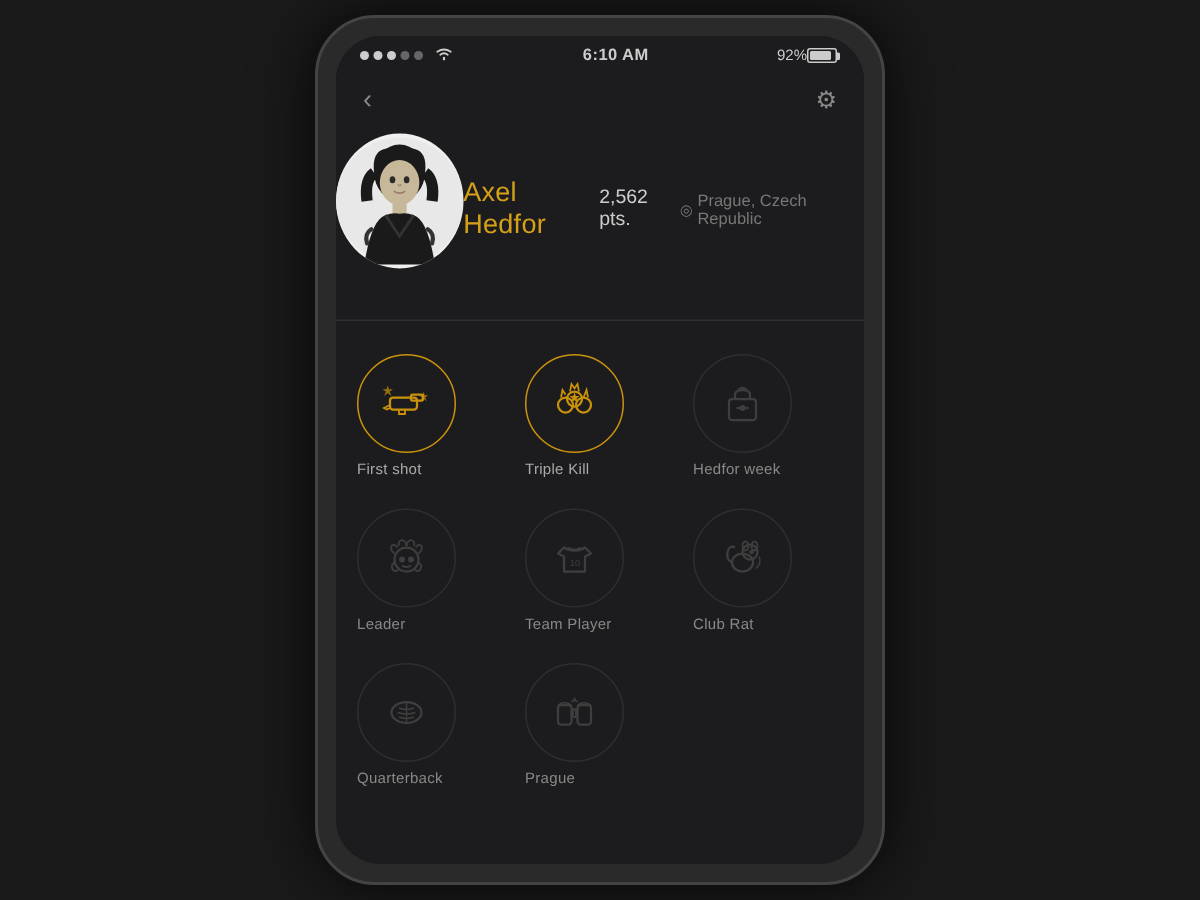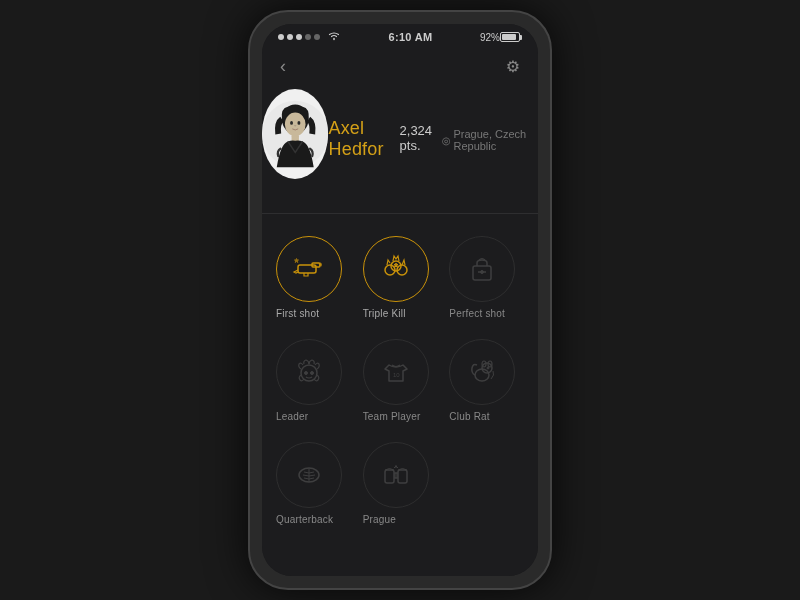--- a/index.html
+++ b/index.html
@@ -7,21 +7,21 @@
       width: 800px;
       height: 600px;
       background: #1a1a1a;
       display: flex;
       align-items: center;
       justify-content: center;
       font-family: -apple-system, 'Helvetica Neue', Arial, sans-serif;
     }
 
     .phone-outer {
-      width: 304px;
+      width: 380px;
       height: 580px;
       background: #2a2a2a;
       border-radius: 40px;
       border: 2px solid #444;
       padding: 12px;
       position: relative;
       box-shadow: 0 0 40px rgba(0,0,0,0.8);
     }
 
     .phone-inner {
@@ -316,21 +316,21 @@
             <path d="M20 90 Q25 58 35 55 Q40 53 45 54 Q50 53 55 55 Q65 58 70 90 Z" fill="#1a1a1a"></path>
 
             <path d="M35 55 L45 70 L55 55" stroke="#333" stroke-width="2" fill="none"></path>
 
             <path d="M25 65 Q20 68 22 75" stroke="#333" stroke-width="3" fill="none" stroke-linecap="round"></path>
             <path d="M65 65 Q70 68 68 75" stroke="#333" stroke-width="3" fill="none" stroke-linecap="round"></path>
           </svg>
         </div>
 
         <span class="user-name">Axel Hedfor</span>
-        <span class="user-points">2,324 pts.</span>
+        <span class="user-points">2,562 pts.</span>
         <div class="user-location">
           <span class="location-pin">◎</span>
           <span>Prague, Czech Republic</span>
         </div>
       </div>
 
       <div class="divider"></div>
 
       <div class="badges-grid">
 
@@ -373,21 +373,21 @@
             <svg class="badge-svg" viewBox="0 0 38 38" fill="none">
 
               <rect x="10" y="16" width="18" height="14" rx="2" stroke="#555" stroke-width="1.5"></rect>
               <path d="M14 16 L14 13 Q14 10 19 10 Q24 10 24 13 L24 16" stroke="#555" stroke-width="1.5"></path>
               <path d="M15 22 L23 22" stroke="#555" stroke-width="1.5"></path>
               <circle cx="19" cy="22" r="1.5" fill="#555"></circle>
 
               <path d="M16 10 Q19 7 22 10" stroke="#555" stroke-width="1.2" fill="none"></path>
             </svg>
           </div>
-          <span class="badge-label">Perfect shot</span>
+          <span class="badge-label">Hedfor week</span>
         </div>
 
         <div class="badge-item">
           <div class="badge-circle inactive">
             <svg class="badge-svg" viewBox="0 0 38 38" fill="none">
 
               <circle cx="19" cy="20" r="8" stroke="#555" stroke-width="1.5"></circle>
 
               <path d="M11 16 Q8 14 9 11 Q11 9 13 12" stroke="#555" stroke-width="1.2" fill="none"></path>
               <path d="M19 11 Q19 8 16 7 Q13 8 14 11" stroke="#555" stroke-width="1.2" fill="none"></path>

